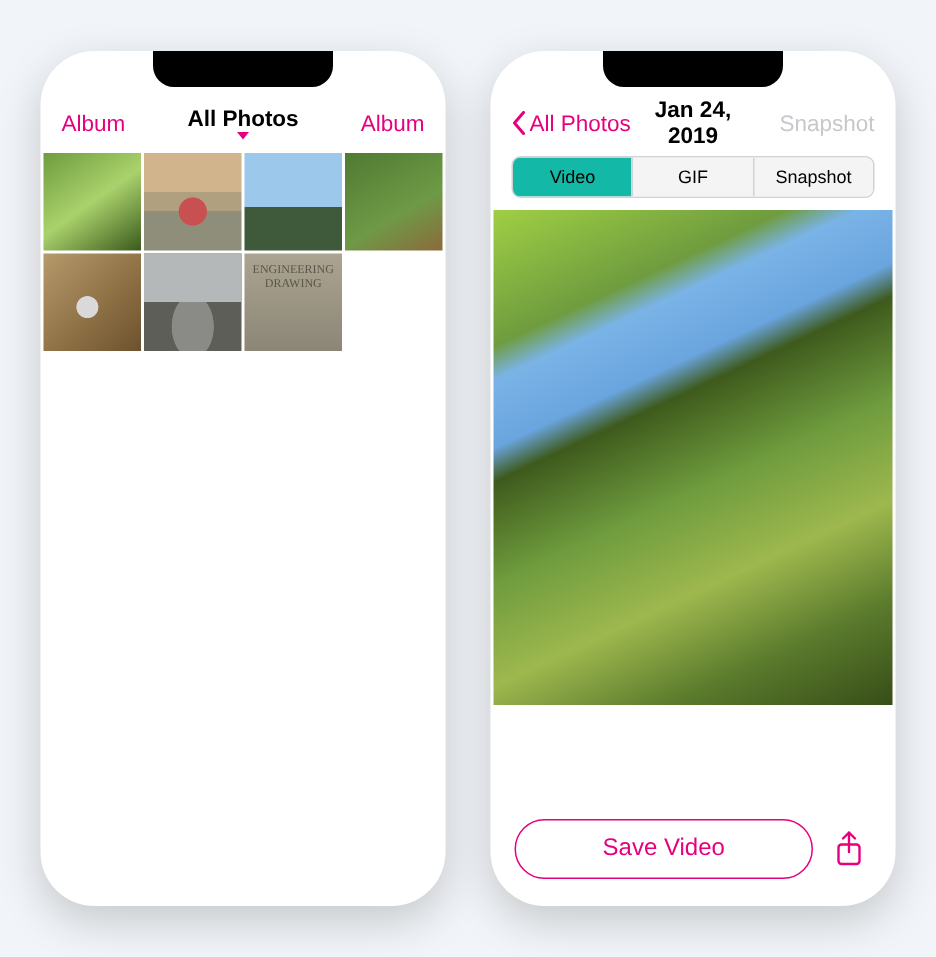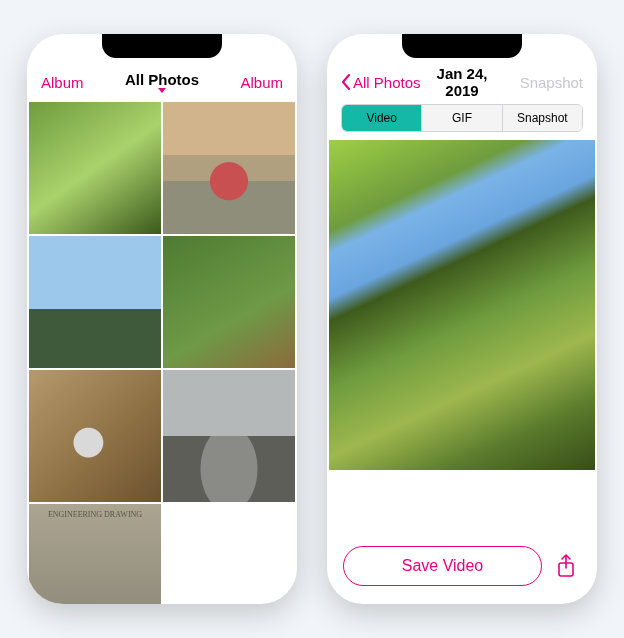--- a/index.html
+++ b/index.html
@@ -50,21 +50,21 @@
     border-left: 4px solid transparent;
     border-right: 4px solid transparent;
     border-top: 5px solid #e6007e;
   }
   .pink { color: #e6007e; }
   .gray { color: #c7c7cc; }
   .chevron-left { margin-right: 2px; }
 
   .grid {
     display: grid;
-    grid-template-columns: repeat(2, 1fr);
+    grid-template-columns: repeat(4, 1fr);
     gap: 2px;
     padding: 0 2px;
   }
   .thumb { width: 100%; aspect-ratio: 1/1; background: #ccc; }
 
   
   .t1 { background: linear-gradient(145deg, #6f9c3e 0%, #aad26c 50%, #3b5a1c 100%); }
   .t2 { background:
         radial-gradient(circle at 50% 60%, #c85050 0 18%, transparent 19%),
         linear-gradient(#d2b48c 0 40%, #b0a080 40% 60%, #8e8e7a 60% 100%); }

